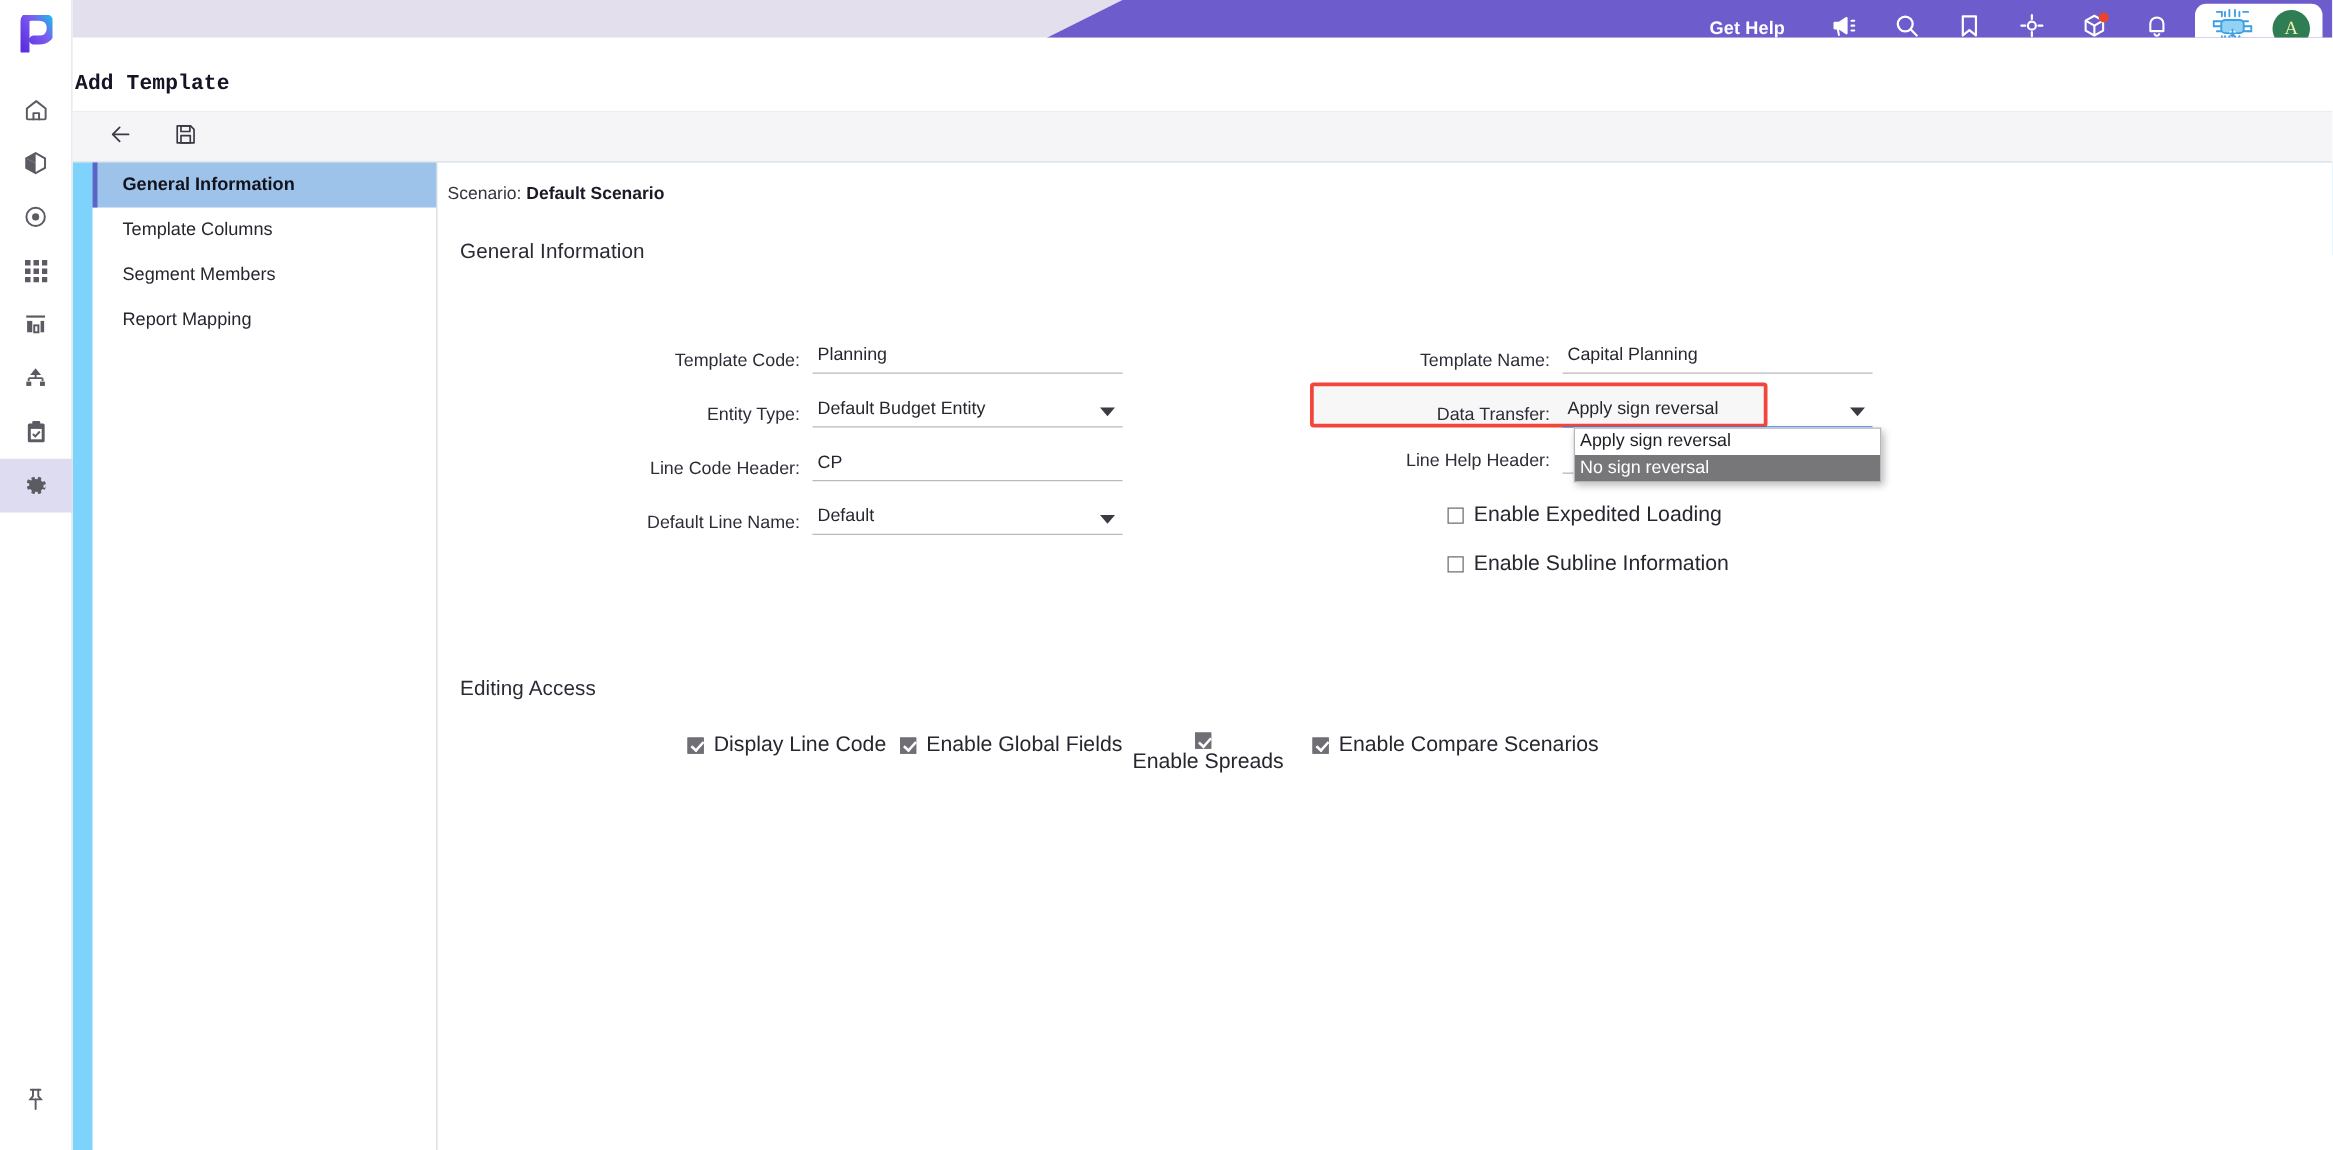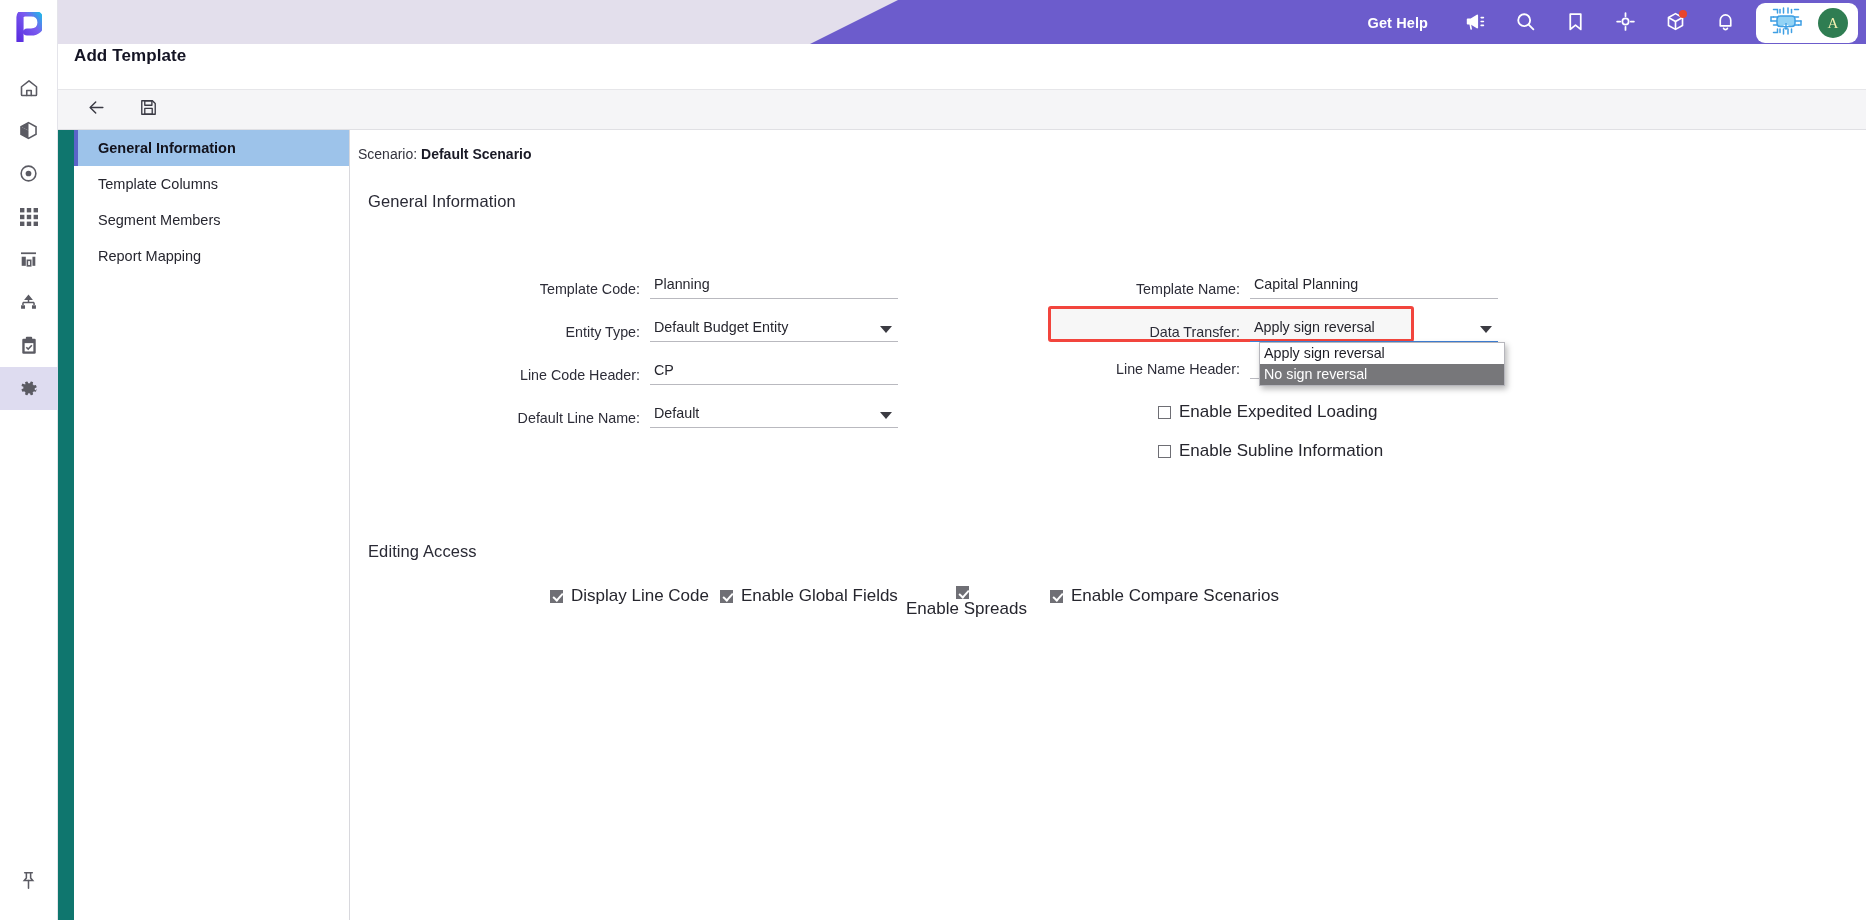--- a/index.html
+++ b/index.html
@@ -27,21 +27,21 @@
     width: 58px; height: 43px; display:flex; align-items:center; justify-content:center;
     cursor: pointer; position: relative;
   }
   .rail-btn svg { display:block; }
   .rail-btn.active { background: #dedcf0; }
   .rail-spacer { flex: 1; }
   .rail-pin { width: 58px; height: 48px; display:flex; align-items:center; justify-content:center; margin-bottom: 14px; cursor:pointer;}
 
   
   .topbar {
-    position: absolute; left: 58px; top: 0; right: 0; height: 44px;
+    position: absolute; left: 58px; top: 0; right: 0; height: 30px;
     background: #e3dfec; overflow: hidden;
   }
   .topbar-purple {
     position: absolute; right: 0; top: 0; height: 46px; width: 1060px;
     background: #6c5ccc;
     clip-path: polygon(92px 0, 100% 0, 100% 100%, 0 100%);
   }
   .topbar-right {
     position: absolute; right: 0; top: 0; height: 46px;
     display: flex; align-items: center; gap: 0px;
@@ -67,42 +67,42 @@
   .avatar {
     width: 30px; height: 30px; border-radius: 50%;
     background: #2f7d52; color: #f2f0b0; font-size: 15px;
     display:flex; align-items:center; justify-content:center;
     font-family: "Liberation Serif", serif;
     cursor: pointer;
   }
 
   
   .page-title-bar {
-    position: absolute; left: 58px; top: 46px; right: 0; height: 44px;
+    position: absolute; left: 44px; top: 46px; right: 0; height: 44px;
     background: #ffffff; border-bottom: 1px solid #e6e6e9;
-    display:flex; align-items:flex-start;
+    display:flex; align-items:center;font-family:Liberation Mono, monospace;
   }
   .page-title {
     font-size: 17px; font-weight: 700; color:#141424;
     padding-left: 16px; letter-spacing: .1px;
   }
 
   
   .toolbar {
     position: absolute; left: 58px; top: 90px; right: 0; height: 40px;
     background: #f5f5f7; border-bottom: 1px solid #e0e0e4;
     display:flex; align-items:center; gap: 4px; padding-left: 20px;
   }
   .tb-btn {
     width: 36px; height: 32px; display:flex; align-items:center; justify-content:center;
     cursor:pointer; border-radius: 3px;
   }
 
   
-  .content { position: absolute; left: 58px; top: 130px; right: 0; bottom: 0; background:#0f766e; }
+  .content { position: absolute; left: 58px; top: 130px; right: 0; bottom: 0; background:#7dd3fc; }
   .leftnav {
     position: absolute; left: 16px; top: 0; width: 276px; bottom: 0;
     background: #ffffff; border-right: 1px solid #d8d8dd;
   }
   .nav-item {
     height: 36px; display:flex; align-items:center; cursor:pointer;
     font-size: 14.5px; color: #26262f; padding-left: 20px;
     border-left: 4px solid transparent;
   }
   .nav-item.active {
@@ -486,21 +486,21 @@
 
       <div class="frow rcol" style="top:186px">
         <div class="flabel">Data Transfer:</div>
         <div class="fvalue sel" style="border-bottom-color:#3f80d6;">
           <span>Apply sign reversal</span>
           <span class="caret"></span>
         </div>
       </div>
 
       <div class="frow rcol" style="top:229px">
-        <div class="flabel">Line Name Header:</div>
+        <div class="flabel">Line Help Header:</div>
         <div class="fvalue">
           <span></span>
         </div>
       </div>
 
       <div class="ddlist" style="left:909px; top:212px;">
         <div class="ddopt">Apply sign reversal</div>
         <div class="ddopt hl">No sign reversal</div>
       </div>
 

